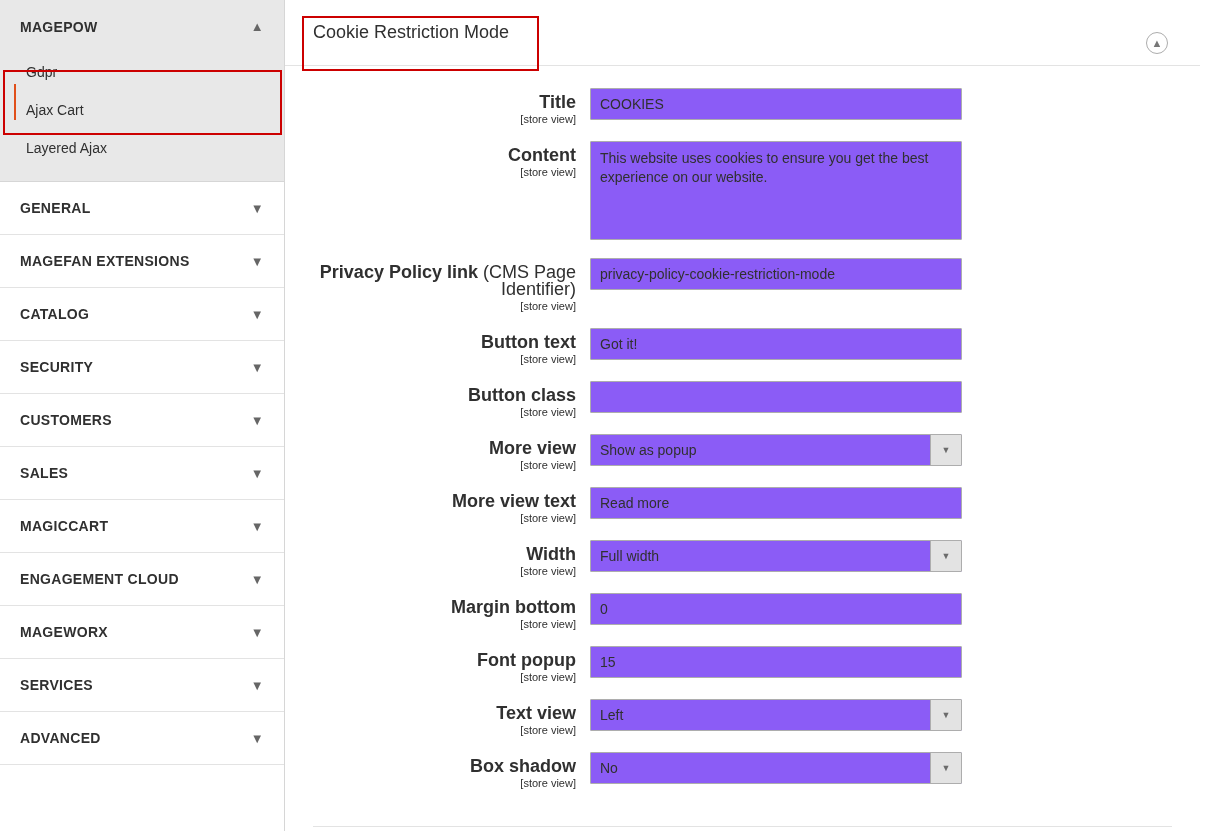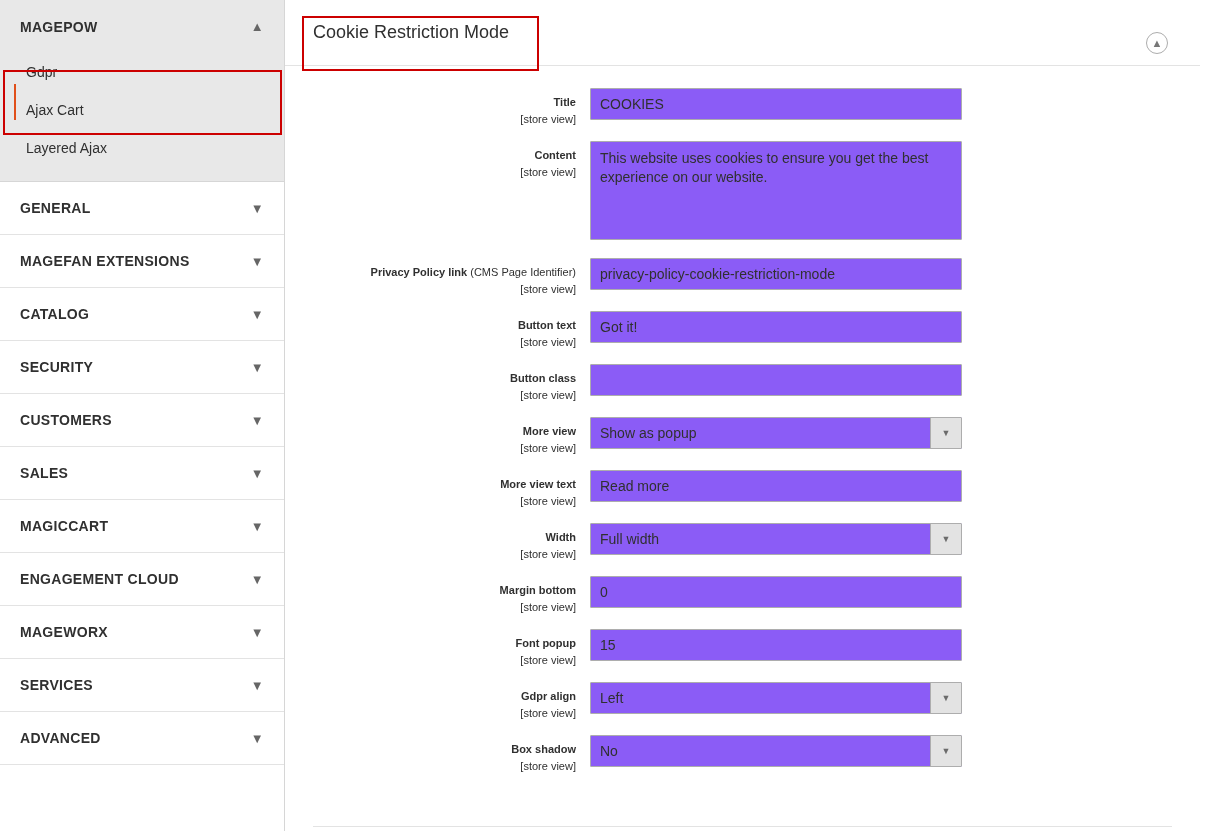--- a/index.html
+++ b/index.html
@@ -136,21 +136,21 @@
     margin-bottom: 14px;
   }
   .label-col {
     width: 305px;
     flex: 0 0 305px;
     text-align: right;
     padding-right: 14px;
     padding-top: 6px;
   }
   .label-main {
-    font-size: 11px;
+    font-size: 18px;
     color: #303030;
     font-weight: bold;
     line-height: 17px;
   }
   .label-main .sublabel {
     font-weight: normal;
     color: #303030;
   }
   .label-scope {
     font-size: 11px;
@@ -399,21 +399,21 @@
           <div class="label-main">Font popup</div>
           <div class="label-scope">[store view]</div>
         </div>
         <div class="input-col">
           <input class="txt" type="text" value="15" style="">
         </div>
       </div>
 
       <div class="field-row">
         <div class="label-col">
-          <div class="label-main">Gdpr align</div>
+          <div class="label-main">Text view</div>
           <div class="label-scope">[store view]</div>
         </div>
         <div class="input-col">
           <div class="select-wrap">
             <input class="txt" type="text" readonly="" value="Left" style="">
             <div class="select-arrow">▼</div>
           </div>
         </div>
       </div>
 

